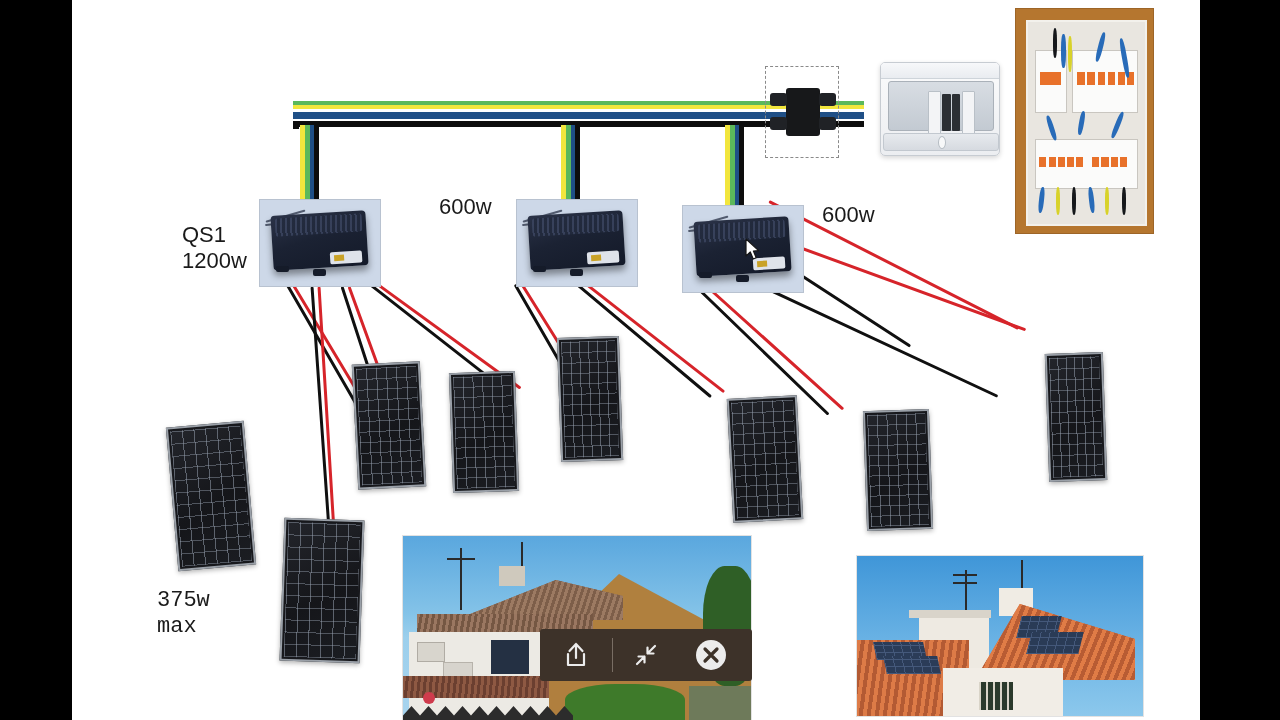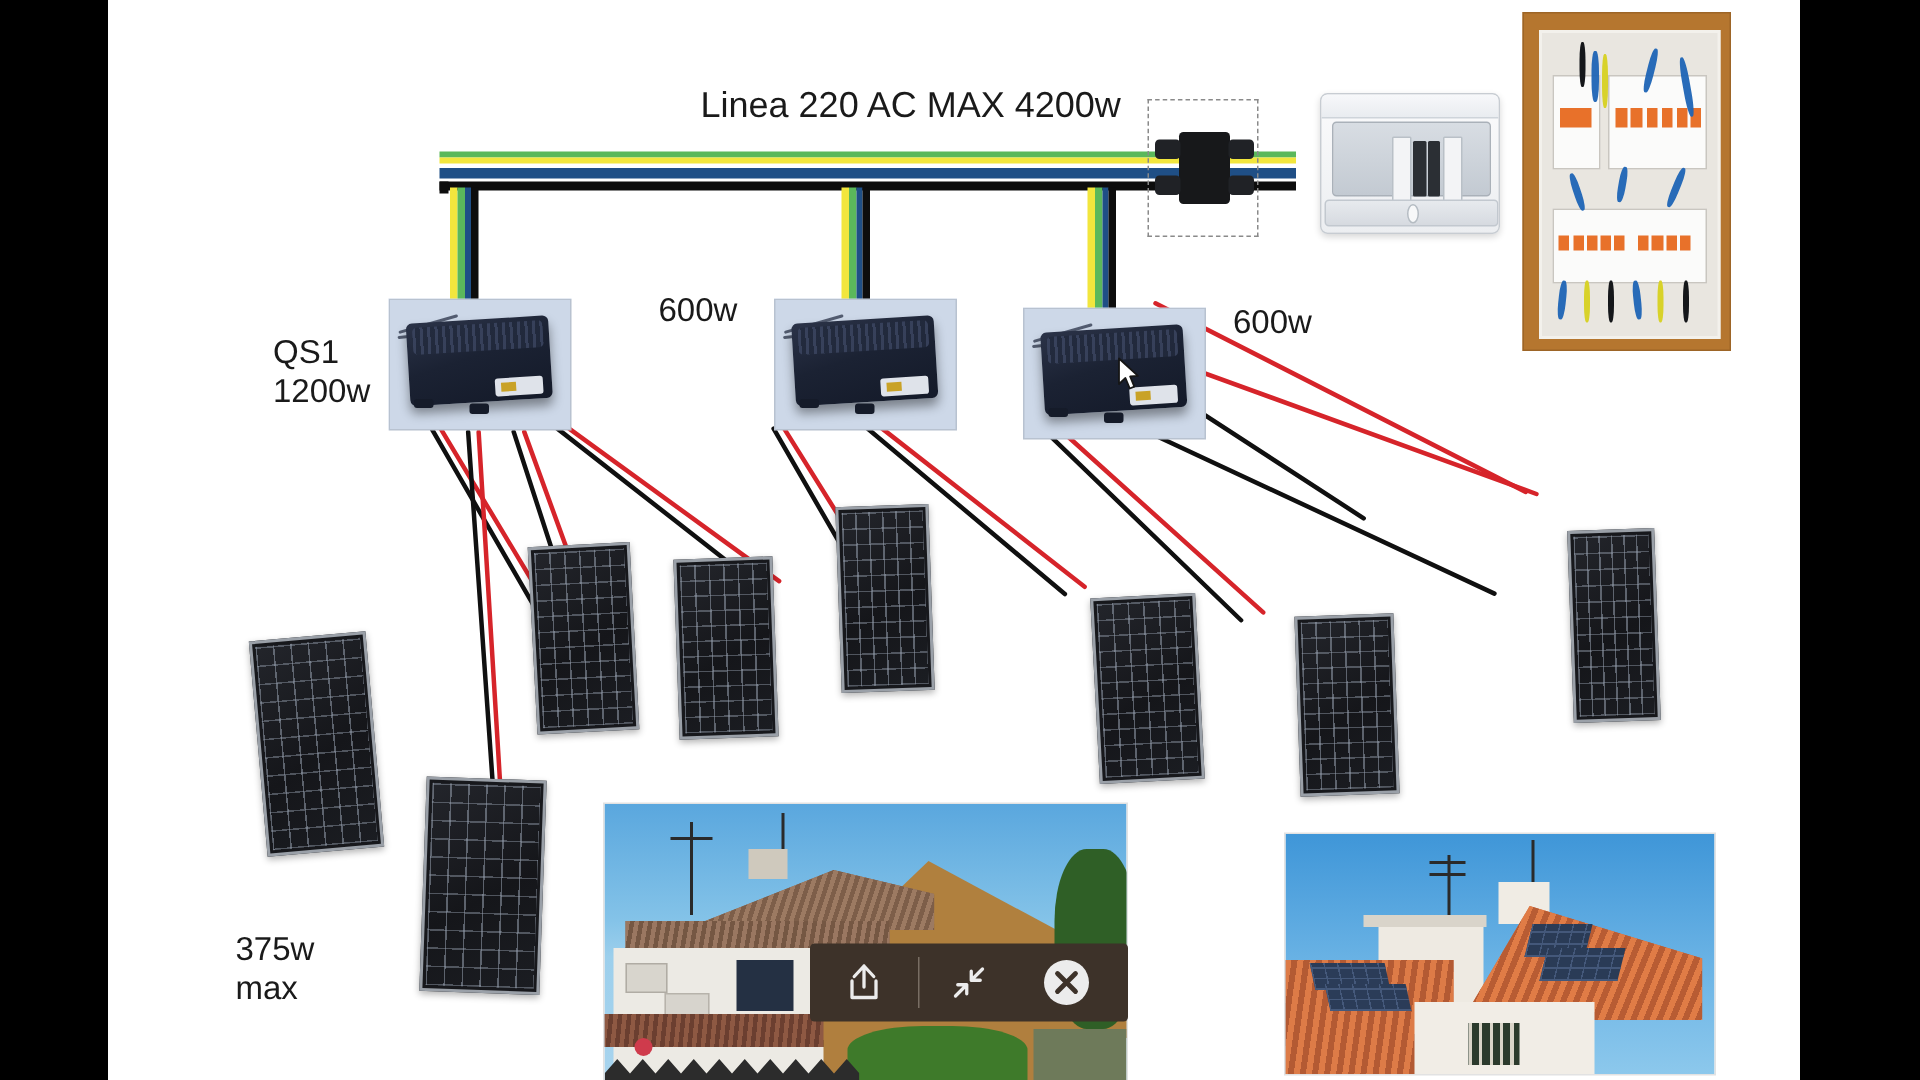--- a/index.html
+++ b/index.html
@@ -102,21 +102,20 @@
   
   #cursor{position:absolute;width:16px;height:24px;}
 </style>
 </head>
 <body>
 
 <div id="stage">
 
   <div id="canvas">
 
-    <div class="lbl big" style="left:395px;top:57px;">Linea 220 AC MAX 4200w</div>
 
     <div class="hline w-green" style="left:221px;top:101px;width:571px;height:4px;"></div>
 
     <div class="hline w-yellow" style="left:221px;top:105px;width:571px;height:4px;"></div>
 
     <div class="hline w-blue" style="left:221px;top:112px;width:571px;height:7px;"></div>
 
     <div class="hline w-black" style="left:221px;top:121px;width:571px;height:6px;"></div>
 
     <div class="hline w-green" style="left:825px;top:101px;width:60px;height:4px;"></div>
@@ -205,21 +204,21 @@
         <div class="wireb" style="left:22%;top:3%;width:4px;height:30px;"></div>
         <div class="wireb" style="left:38%;top:82%;width:4px;height:28px;"></div>
         <div class="wireb" style="left:80%;top:82%;width:4px;height:28px;"></div>
       </div>
     </div>
 
     <div class="lbl" style="left:110px;top:222px;">QS1
 1200w</div>
     <div class="lbl" style="left:367px;top:194px;">600w</div>
     <div class="lbl" style="left:750px;top:202px;">600w</div>
-    <div class="lbl" style="left:85px;top:620px;">375w
+    <div class="lbl" style="left:85px;top:588px;font-family:Liberation Mono, monospace;">375w
 max</div>
 
     <div class="dc blk" style="left:215px;top:283px;width:150px;transform:rotate(60deg);"></div>
     <div class="dc red" style="left:221px;top:283px;width:152px;transform:rotate(59deg);"></div>
 
     <div class="dc blk" style="left:240px;top:285px;width:255px;transform:rotate(86deg);"></div>
     <div class="dc red" style="left:247px;top:285px;width:253px;transform:rotate(86.5deg);"></div>
 
     <div class="dc blk" style="left:270px;top:285px;width:120px;transform:rotate(72deg);"></div>
     <div class="dc red" style="left:277px;top:285px;width:118px;transform:rotate(70deg);"></div>

